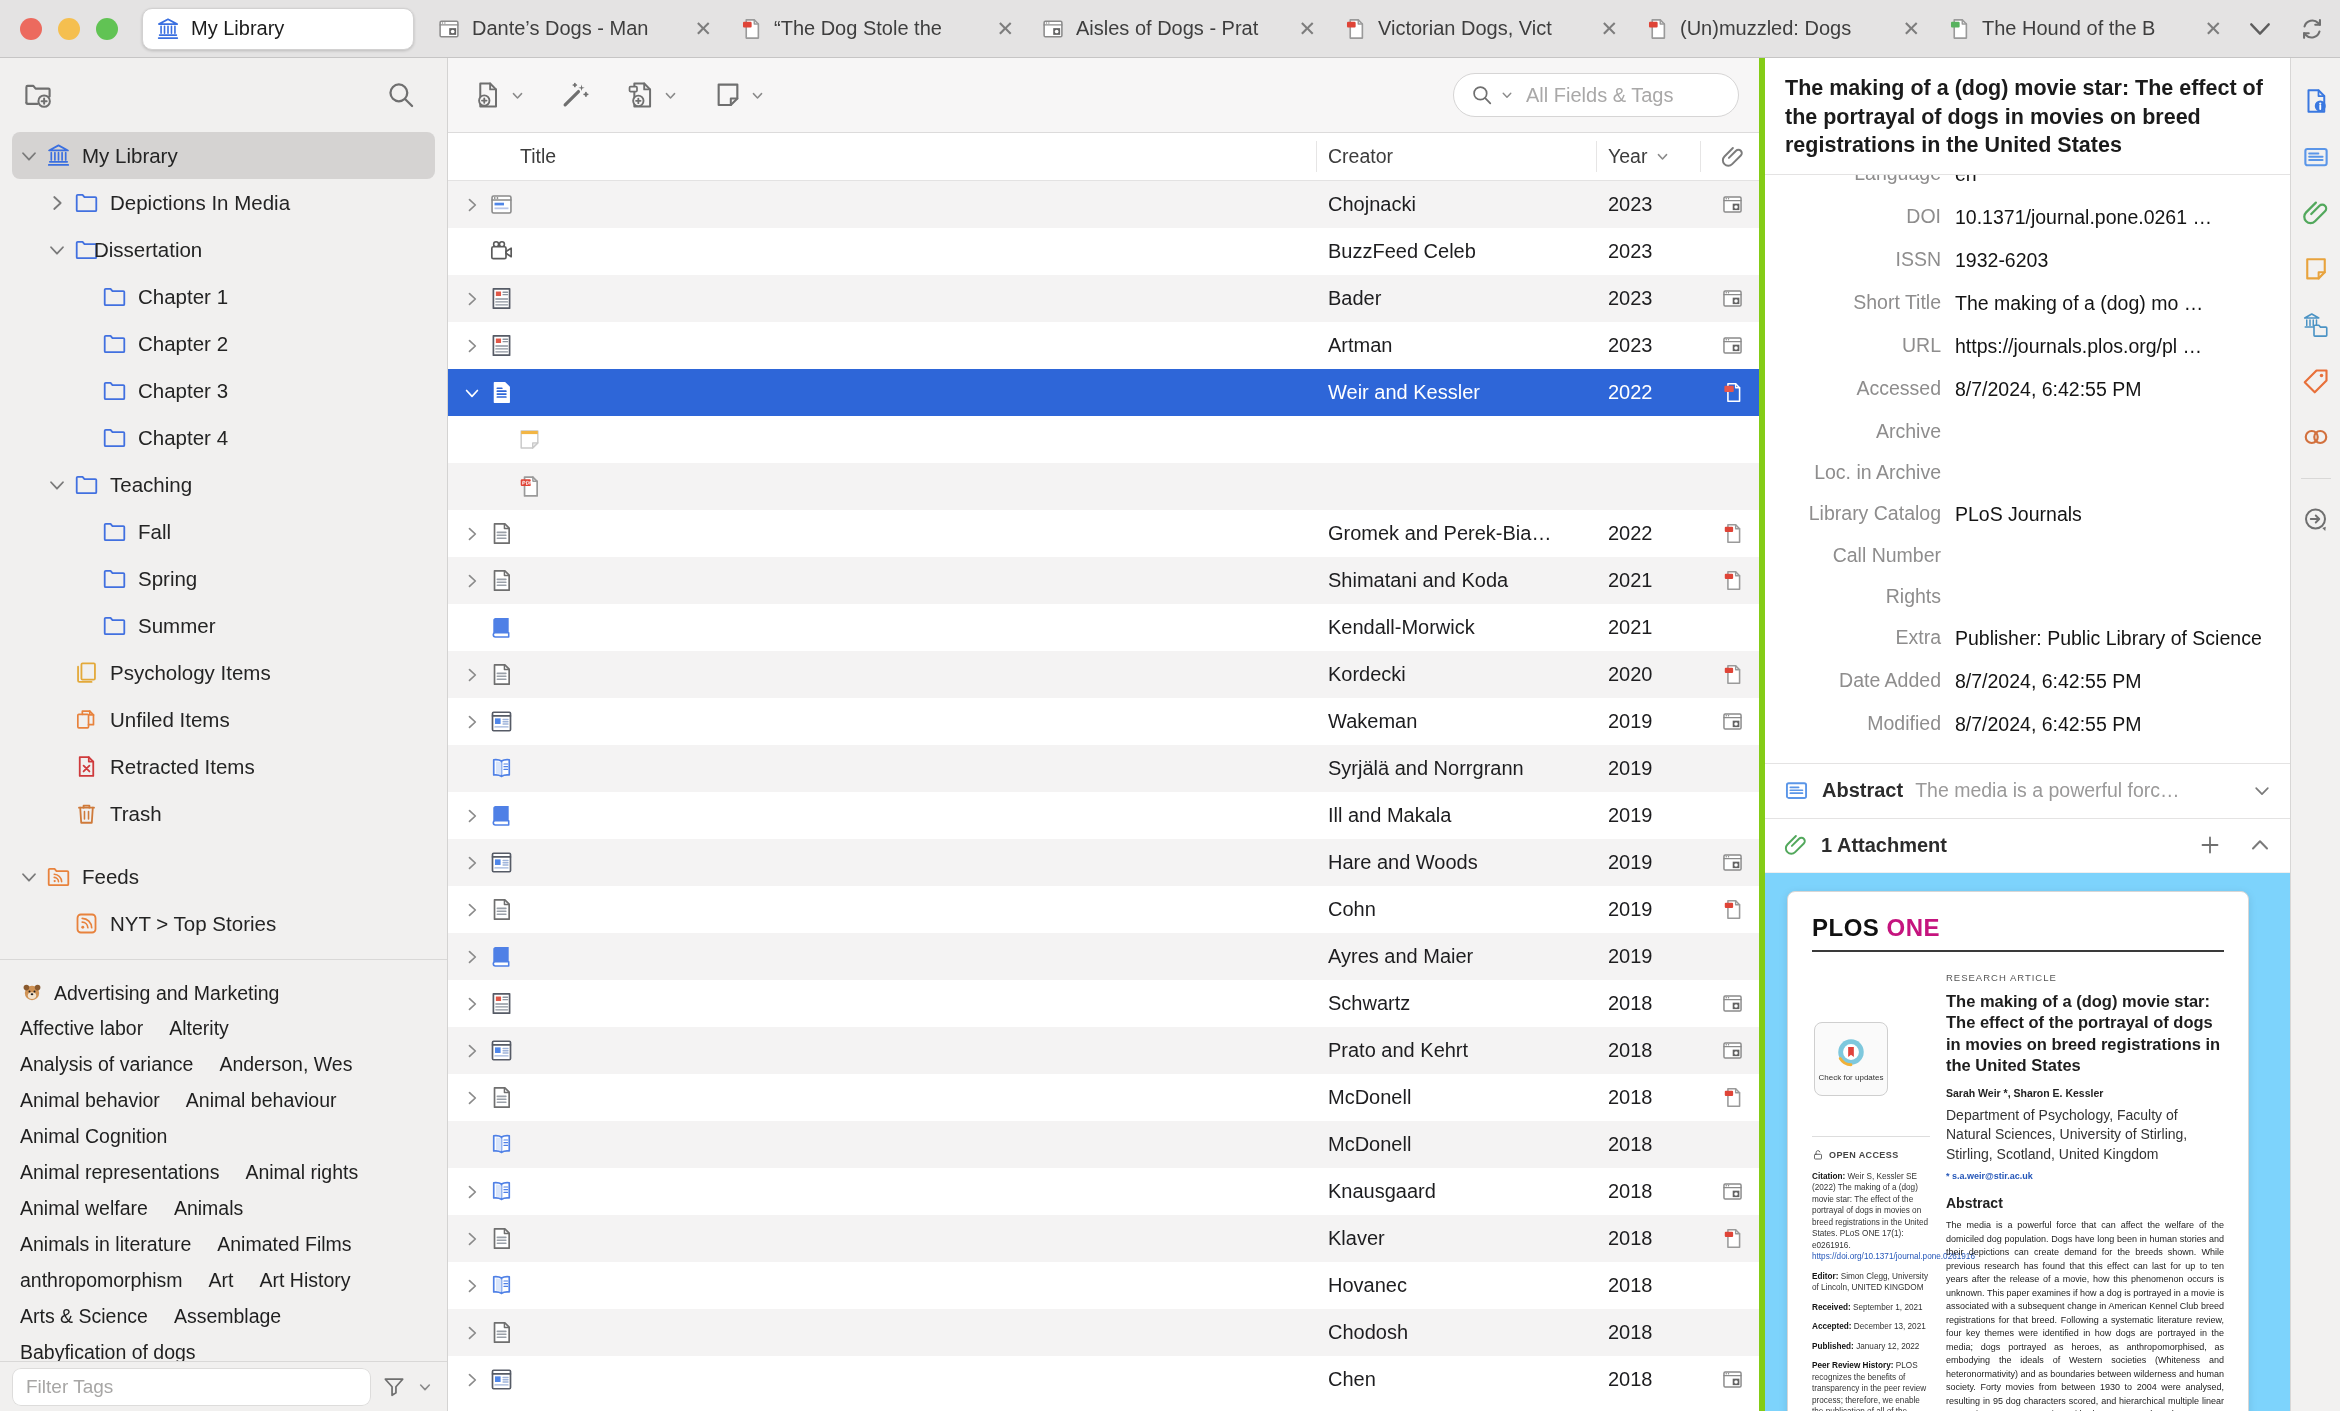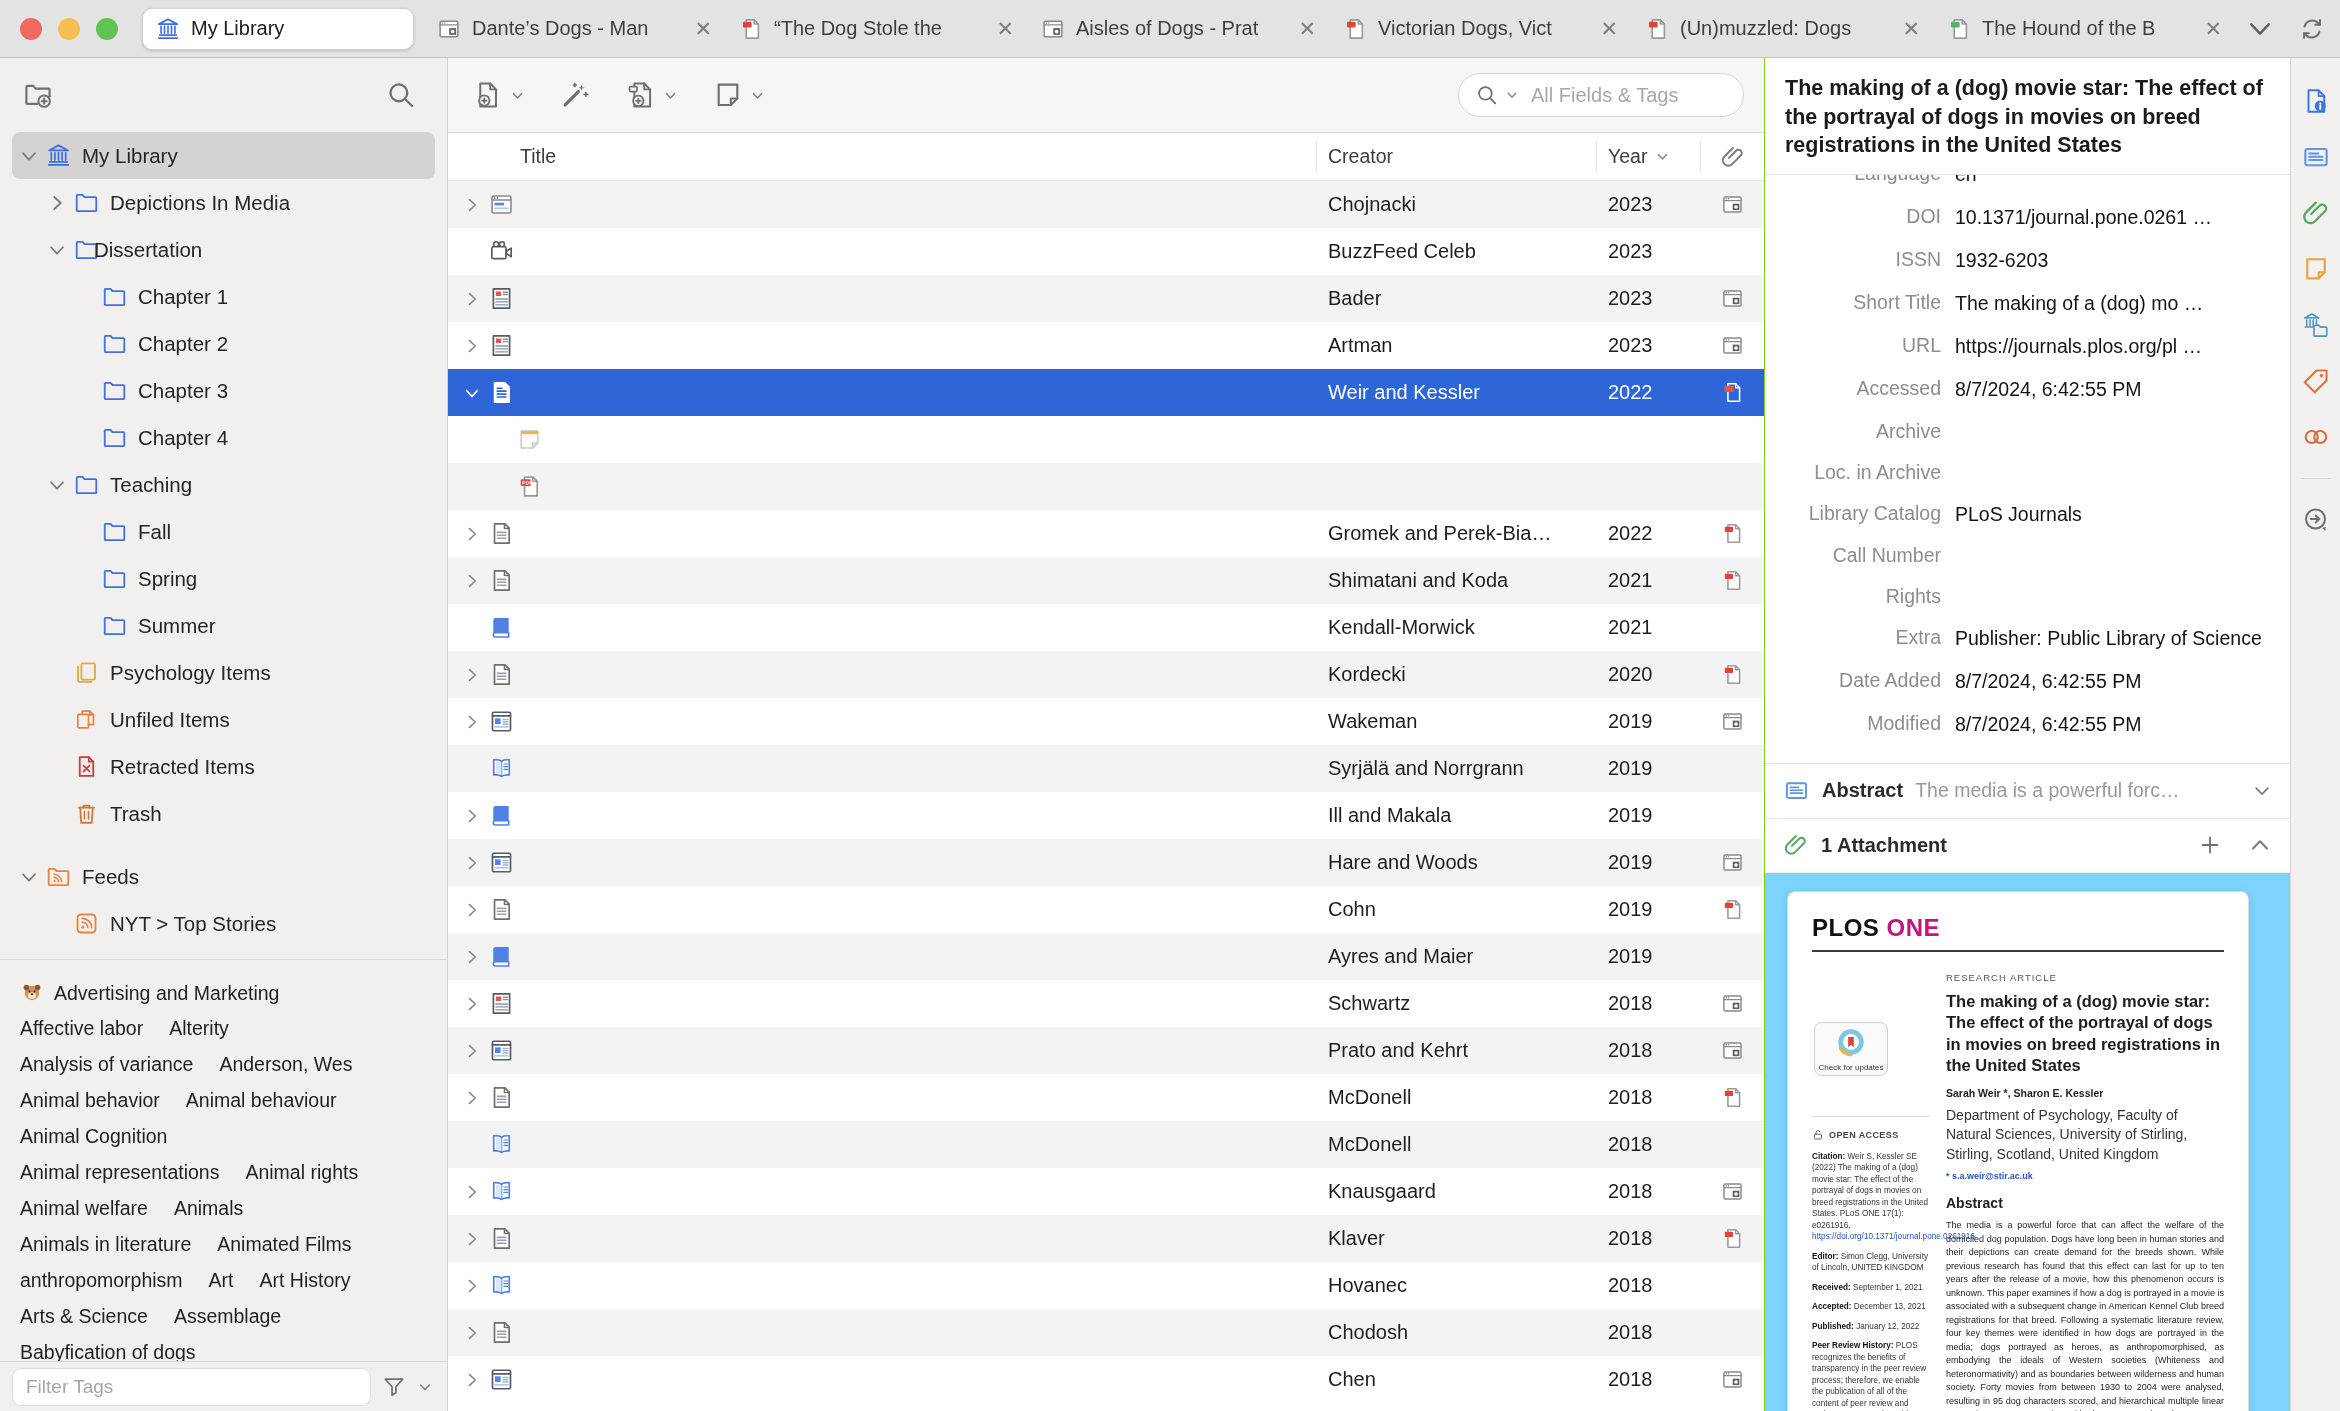--- a/index.html
+++ b/index.html
@@ -47,21 +47,21 @@
   .filterbar { flex:none; height:50px; border-top:1px solid #d9d8d7; display:flex; align-items:center;
     padding:0 14px 0 12px; gap:10px; }
   .filterbar input { flex:1 1 auto; height:38px; border:none; border-radius:9px; background:#ffffff;
     font-size:19px; padding:0 14px; color:#222; outline:none; box-shadow:inset 0 0 0 1px #dddcdb; }
   .filterbar input::placeholder { color:#a7a6a5; }
   .fbicn { width:26px; height:26px; display:inline-flex; flex:none; }
   .fbchev { width:16px; height:16px; display:inline-flex; flex:none; }
 
   
   .middle { flex:1 1 auto; min-width:0; display:flex; flex-direction:column; background:#fff;
-    border-right:1px solid #84cc16; }
+    border-right:6px solid #84cc16; }
   .mid-toolbar { height:75px; flex:none; background:#f7f6f6; border-bottom:1px solid #dcdbdb;
     display:flex; align-items:center; padding:0 20px 0 24px; }
   .mt-group { display:flex; align-items:center; gap:6px; margin-right:34px; }
   .mticn { width:32px; height:32px; display:inline-flex; color:#6f6f6f; }
   .mtchev { width:15px; height:15px; display:inline-flex; }
   .searchbox { margin-left:auto; width:286px; height:44px; background:#fff; border:1px solid #d6d5d5;
     border-radius:22px; display:flex; align-items:center; padding:0 16px; gap:6px; }
   .searchbox .sicn { width:24px; height:24px; display:inline-flex; flex:none; }
   .searchbox .schev { width:14px; height:14px; display:inline-flex; flex:none; margin-right:6px; }
   .searchbox input { border:none; outline:none; flex:1 1 auto; min-width:0; font-size:20px; color:#333; background:transparent; }
@@ -110,21 +110,21 @@
   .ip-attach-head .albl { font-weight:bold; font-size:20px; color:#2c2c2c; flex:1 1 auto; }
   .ip-attach-head .hicn { width:24px; height:24px; display:inline-flex; flex:none; color:#6f6f6f; margin-left:14px; }
   .ip-preview { flex:1 1 auto; overflow:hidden; padding:18px 0 0 22px; background:#7dd3fc; }
   .pdfcard { width:462px; height:600px; background:#fff; border:1px solid #d7d6d6; border-radius:8px;
     box-shadow:0 2px 8px rgba(0,0,0,.10); padding:22px 24px; overflow:hidden; }
   .plos { font-size:24px; font-weight:bold; letter-spacing:.5px; }
   .plos .p1 { color:#111; } .plos .p2 { color:#c5147e; }
   .plos-rule { border-top:2px solid #3a3a3a; margin:8px 0 14px 0; }
   .pdfcols { display:flex; gap:16px; }
   .pdfleft { width:118px; flex:none; }
-  .badge { width:74px; height:54px; border:1px solid #cfcfcf; border-radius:8px; background:#fafafa;
+  .badge { width:74px; height:74px; border:1px solid #cfcfcf; border-radius:8px; background:#fafafa;
     display:flex; flex-direction:column; align-items:center; justify-content:center; gap:4px; margin:56px 0 40px 2px; }
   .badge .bicn { width:34px; height:34px; }
   .badge .btxt { font-size:8px; color:#333; text-align:center; line-height:1.2; }
   .oa { display:flex; align-items:center; gap:5px; font-size:9px; font-weight:bold; color:#444; letter-spacing:.4px; margin-bottom:10px; border-top:1px solid #ddd; padding-top:12px; }
   .oa .oicn { width:12px; height:12px; display:inline-flex; }
   .meta { font-size:8.2px; color:#333; line-height:1.4; margin-bottom:8px; }
   .meta b { color:#111; }
   .meta .mlink { color:#2456b8; }
   .pdfright { flex:1 1 auto; min-width:0; }
   .kicker { font-size:9.5px; color:#555; letter-spacing:1px; margin:6px 0 8px 0; }

